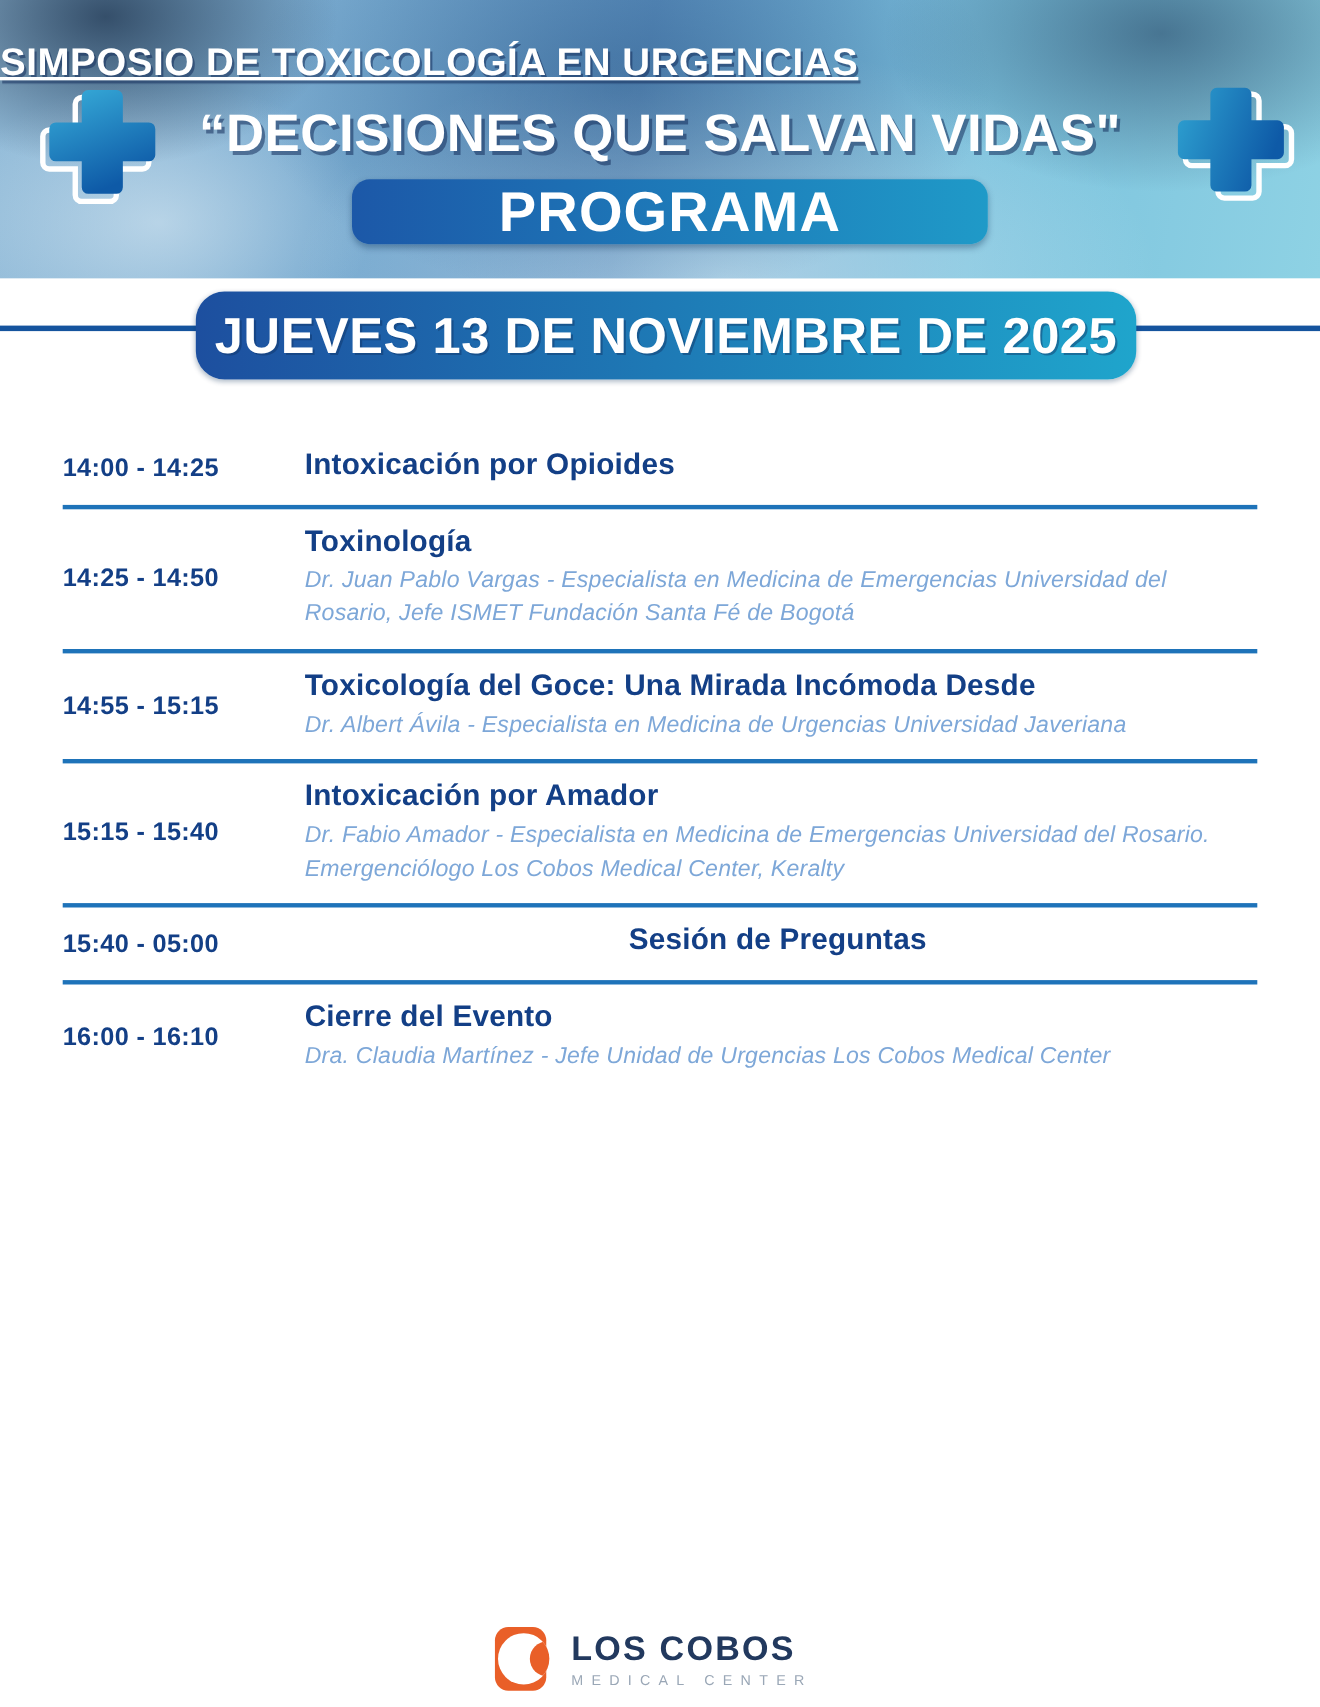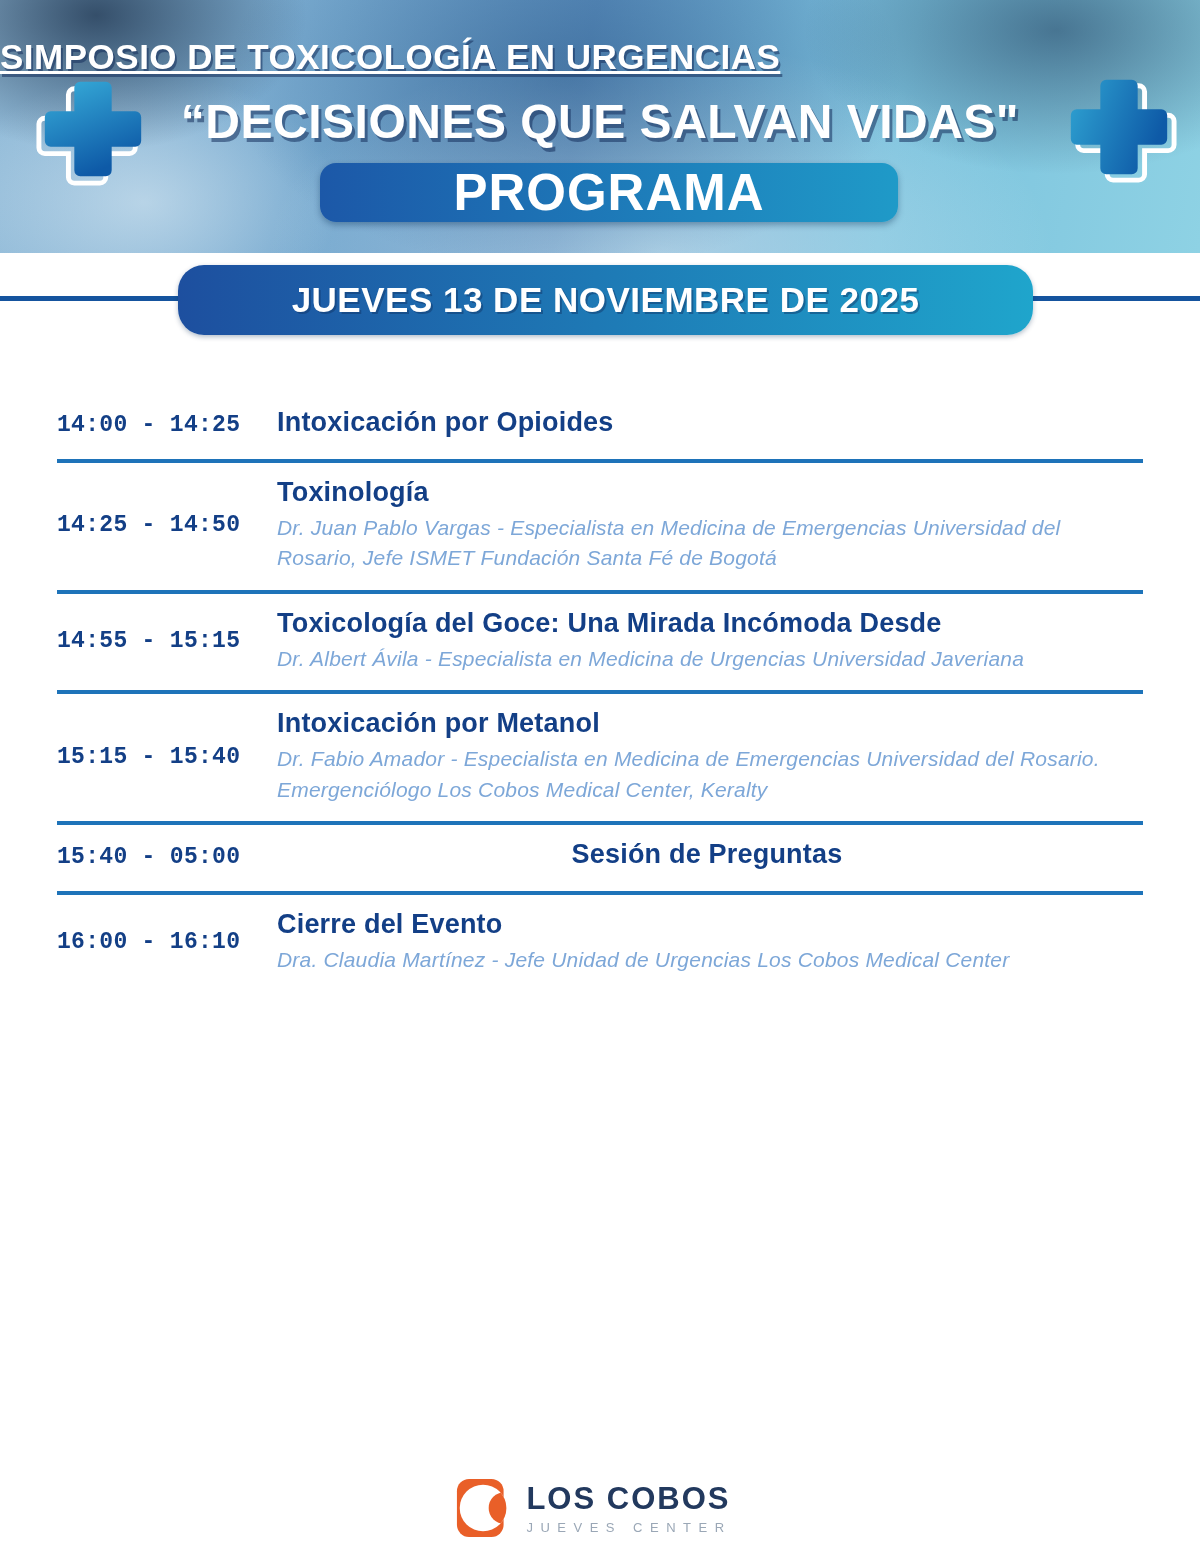--- a/index.html
+++ b/index.html
@@ -46,37 +46,37 @@
   .cross { position:absolute; width:118px; height:118px; }
   .cross-left  { left:34px;  top:70px; }
   .cross-right { left:1060px; top:68px; }
 
   
   .date-strip { position:relative; width:1200px; height:82px; margin-top:12px; }
   .date-line {
     position:absolute; left:0; right:0; top:31px; height:5px; background:#15549e;
   }
   .date-banner {
-    position:absolute; left:178px; top:0; width:855px; height:70px;
+    position:absolute; left:178px; top:0; width:855px; height:80px;
     border-radius:26px;
     background:linear-gradient(90deg,#1d4f9f 0%, #1fa5cc 100%);
-    color:#ffffff; font-size:35px; font-weight:800; letter-spacing:0.5px;
+    color:#ffffff; font-size:46px; font-weight:800; letter-spacing:0.5px;
     display:flex; align-items:center; justify-content:center;
     text-shadow:2px 2px 0 rgba(16,52,100,0.45);
     box-shadow:0 2px 5px rgba(0,40,80,0.3);
     font-stretch:condensed;
   }
 
   
   .schedule { margin:46px 57px 0 57px; }
   .row { display:flex; padding:12px 0 14px; }
   .row.has-divider { border-bottom:4px solid #1e73b9; }
   .time {
     flex:none; width:220px; display:flex; align-items:center;
-    color:#133f86; font-weight:700; font-size:23px; letter-spacing:0.3px;font-family:Liberation Mono, monospace;
+    color:#133f86; font-weight:700; font-size:23px; letter-spacing:0.3px;
   }
   .content { flex:1; padding:2px 6px 2px 0; }
   .content.centered { display:flex; align-items:center; justify-content:center; }
   .session-title {
     color:#133f86; font-weight:700; font-size:27px; margin-bottom:5px;
     letter-spacing:0.2px;
   }
   .speaker {
     color:#7da7d8; font-style:italic; font-size:21px; line-height:1.45;
     letter-spacing:0.2px; max-width:840px;
@@ -156,21 +156,21 @@
       <div class="time">14:55 - 15:15</div>
       <div class="content">
         <div class="session-title">Toxicología del Goce: Una Mirada Incómoda Desde</div>
         <div class="speaker">Dr. Albert Ávila - Especialista en Medicina de Urgencias Universidad Javeriana</div>
       </div>
     </div>
 
     <div class="row has-divider">
       <div class="time">15:15 - 15:40</div>
       <div class="content">
-        <div class="session-title">Intoxicación por Metanol</div>
+        <div class="session-title">Intoxicación por Amador</div>
         <div class="speaker">Dr. Fabio Amador - Especialista en Medicina de Emergencias Universidad del Rosario. Emergenciólogo Los Cobos Medical Center, Keralty</div>
       </div>
     </div>
 
     <div class="row has-divider">
       <div class="time">15:40 - 05:00</div>
       <div class="content centered">
         <div class="session-title">Sesión de Preguntas</div>
       </div>
     </div>
@@ -191,17 +191,17 @@
         <clipPath id="cclip">
             <circle cx="29" cy="32" r="25"></circle>
           </clipPath>
       </defs>
       <rect x="1" y="1" width="50" height="62" rx="13" fill="#e95f28"></rect>
       <circle cx="29" cy="32" r="25" fill="#ffffff"></circle>
       <circle cx="52" cy="32" r="17" fill="#e95f28" clip-path="url(#cclip)"></circle>
     </svg>
     <div class="logo-text">
       <div class="logo-name">LOS COBOS</div>
-      <div class="logo-sub">JUEVES CENTER</div>
+      <div class="logo-sub">MEDICAL CENTER</div>
     </div>
   </footer>
 
 </div>
 
 </body></html>

